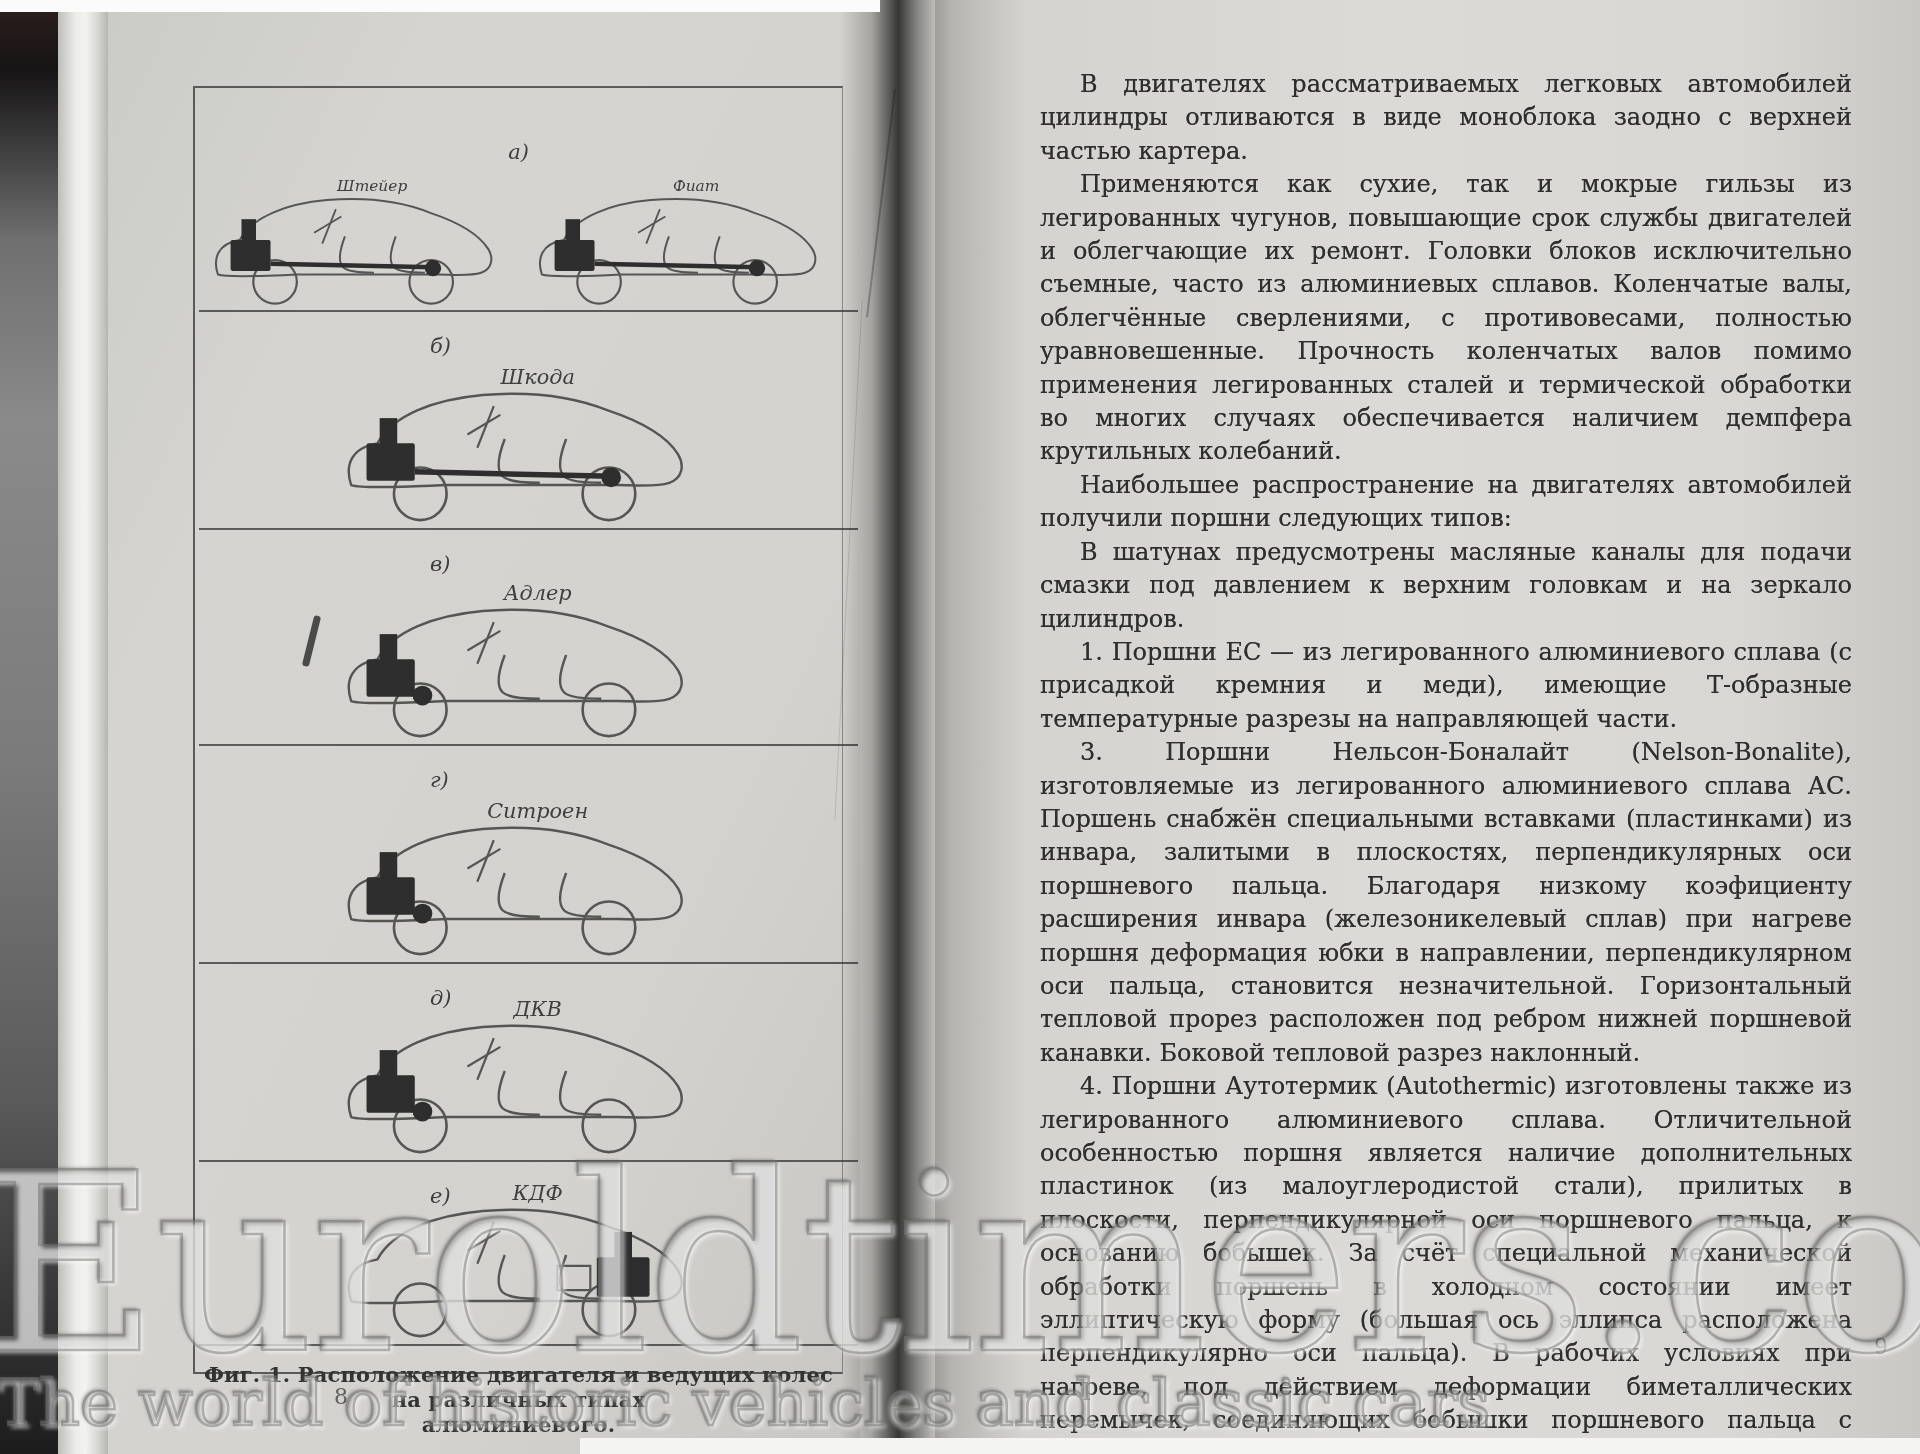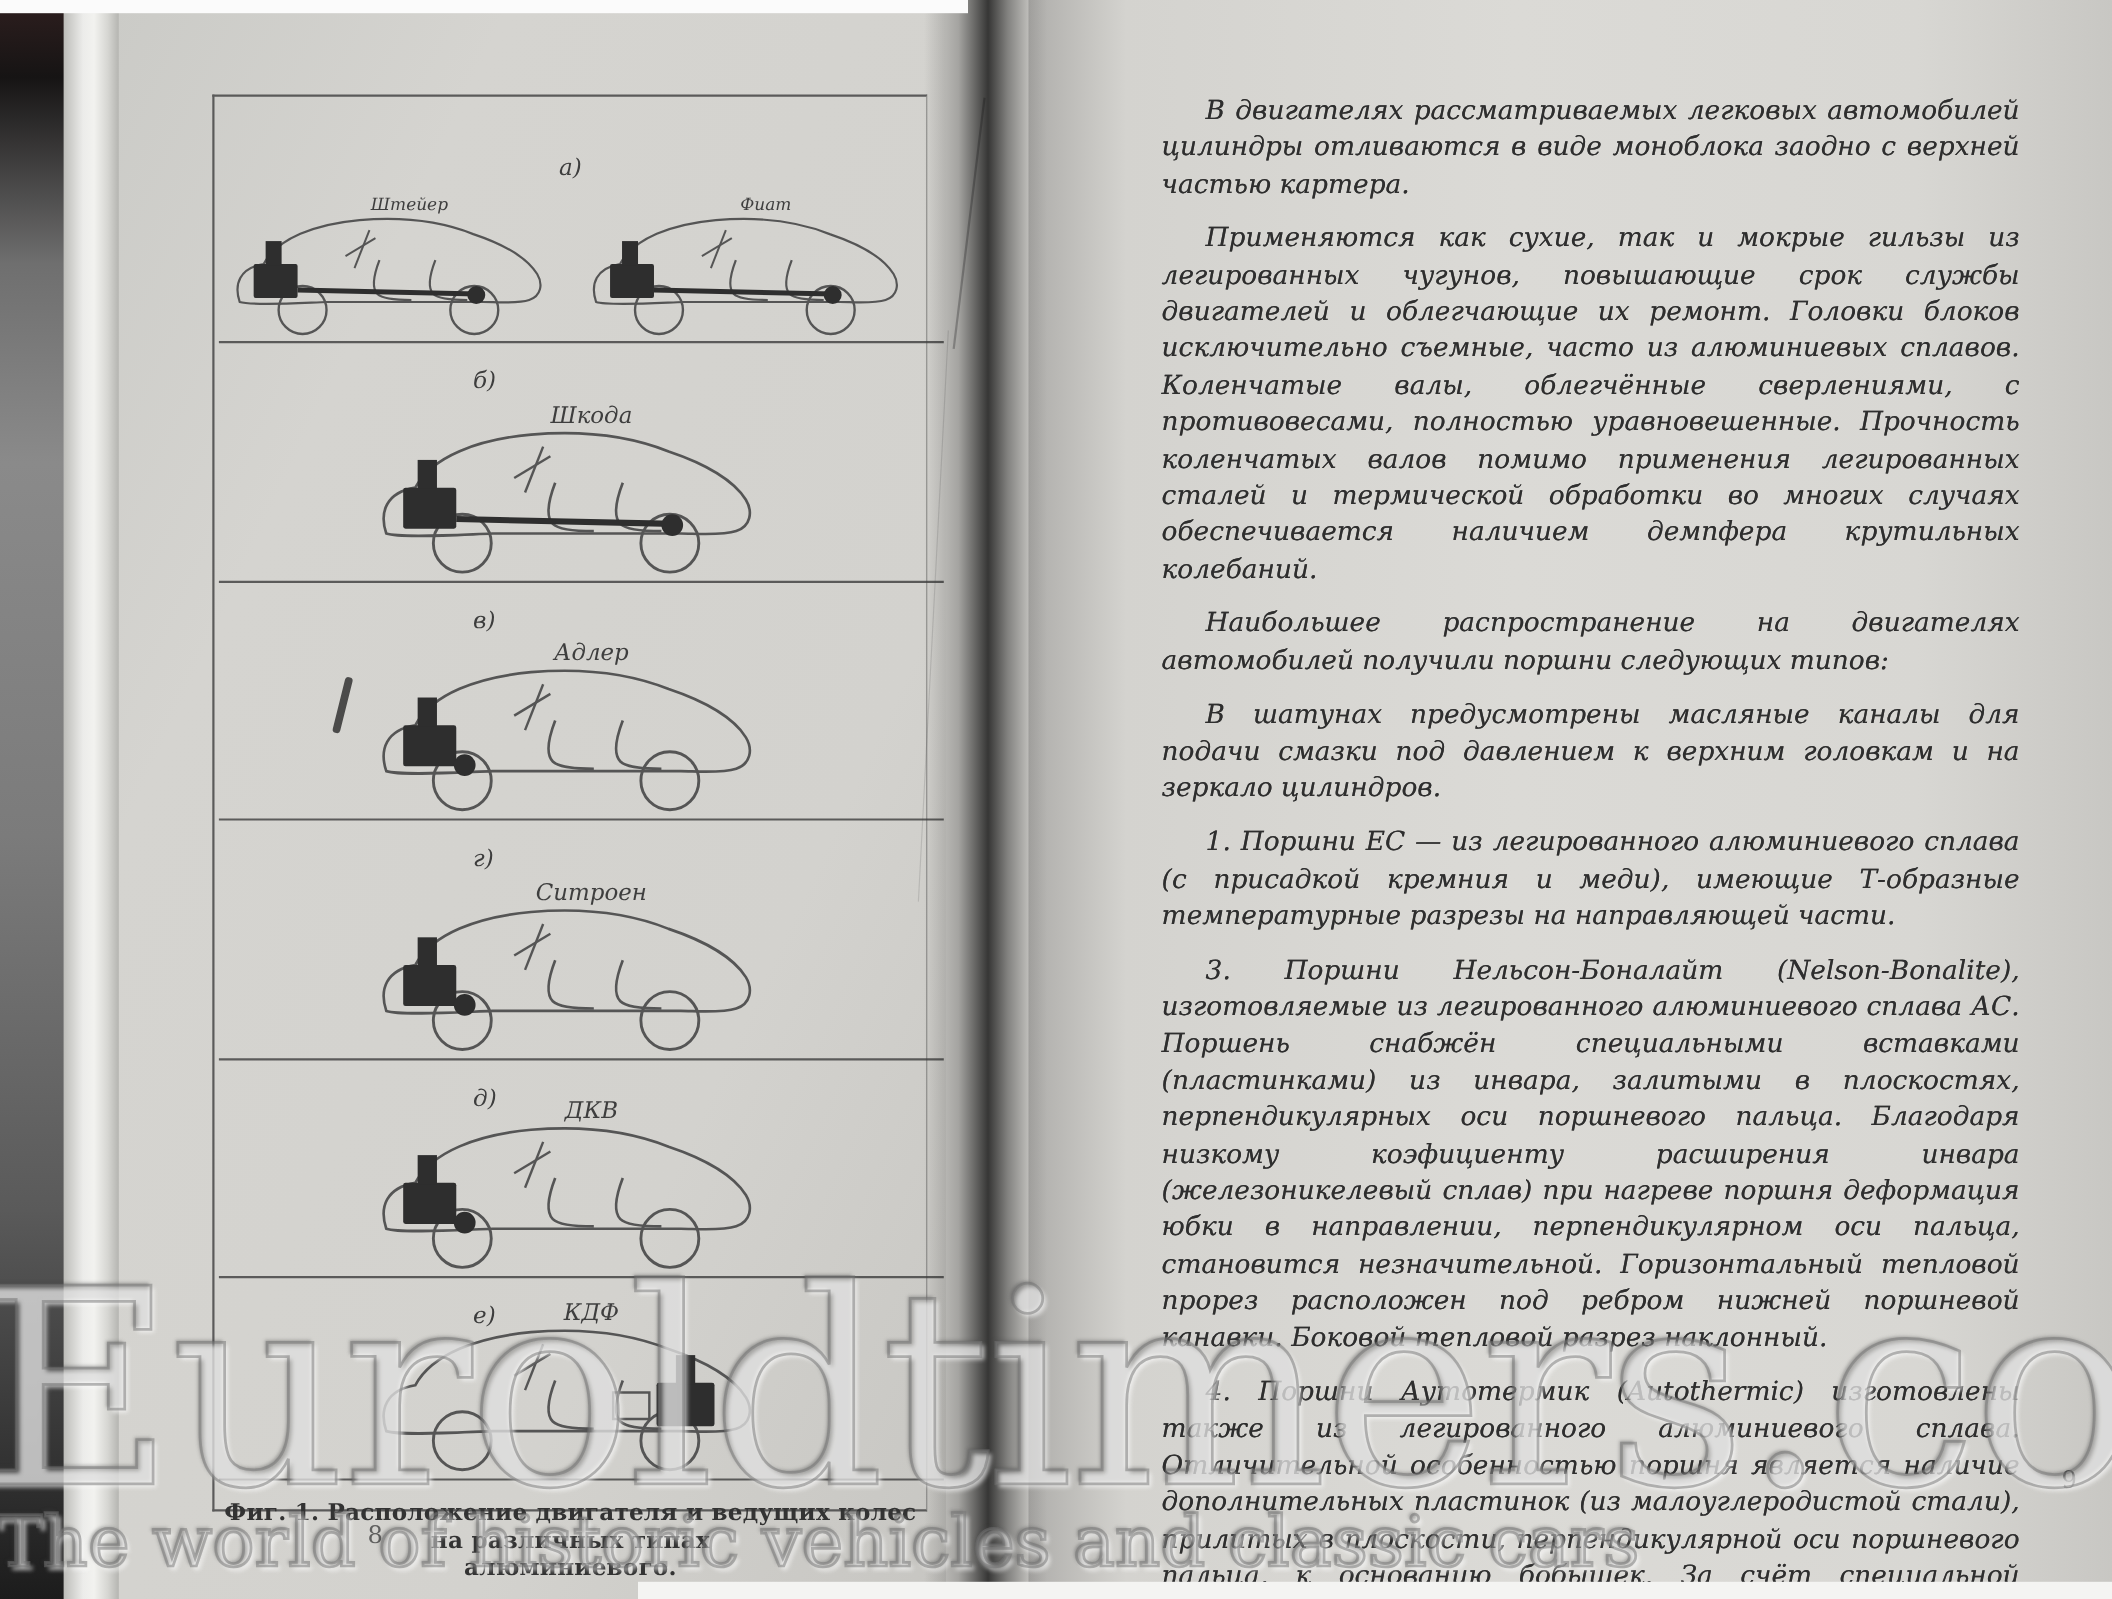--- a/index.html
+++ b/index.html
@@ -40,21 +40,21 @@
   .fig-row.double svg{margin:0 12px;}
   .fig-caption{margin-top:16px; text-align:center; font-weight:bold; font-size:21px; line-height:25px; color:#333; letter-spacing:0.2px;}
 
   .pagenum{position:absolute; font-size:22px; color:#3a3a3a; z-index:2;}
   .pagenum.left{left:226px; top:1384px; opacity:0.75;}
   .pagenum.right{left:1874px; top:1334px;}
 
   
   .rp-text{position:absolute; left:1040px; top:68px; width:812px; z-index:2;
     font-size:24px; line-height:33.4px; color:#2e2e2e; text-shadow:0 0 0.6px rgba(55,55,55,0.8);}
-  .rp-text p{margin:16px; text-indent:40px; text-align:justify;font-style:italic;}
+  .rp-text p{margin:0; text-indent:40px; text-align:justify;}
 
   
   .wm{position:absolute; z-index:8; pointer-events:none; font-family:"DejaVu Serif", serif;
     color:rgba(240,240,240,0.10);
     -webkit-text-stroke:2.5px rgba(115,115,115,0.50);
     text-shadow:3px 3px 4px rgba(252,252,252,0.65), -2px -2px 3px rgba(70,70,70,0.38);
     white-space:nowrap;}
   .wm-main{left:-22px; top:1120px; font-size:248px; letter-spacing:-4px;}
   .wm-tagline{left:-4px; top:1366px; font-size:64px;}
 

